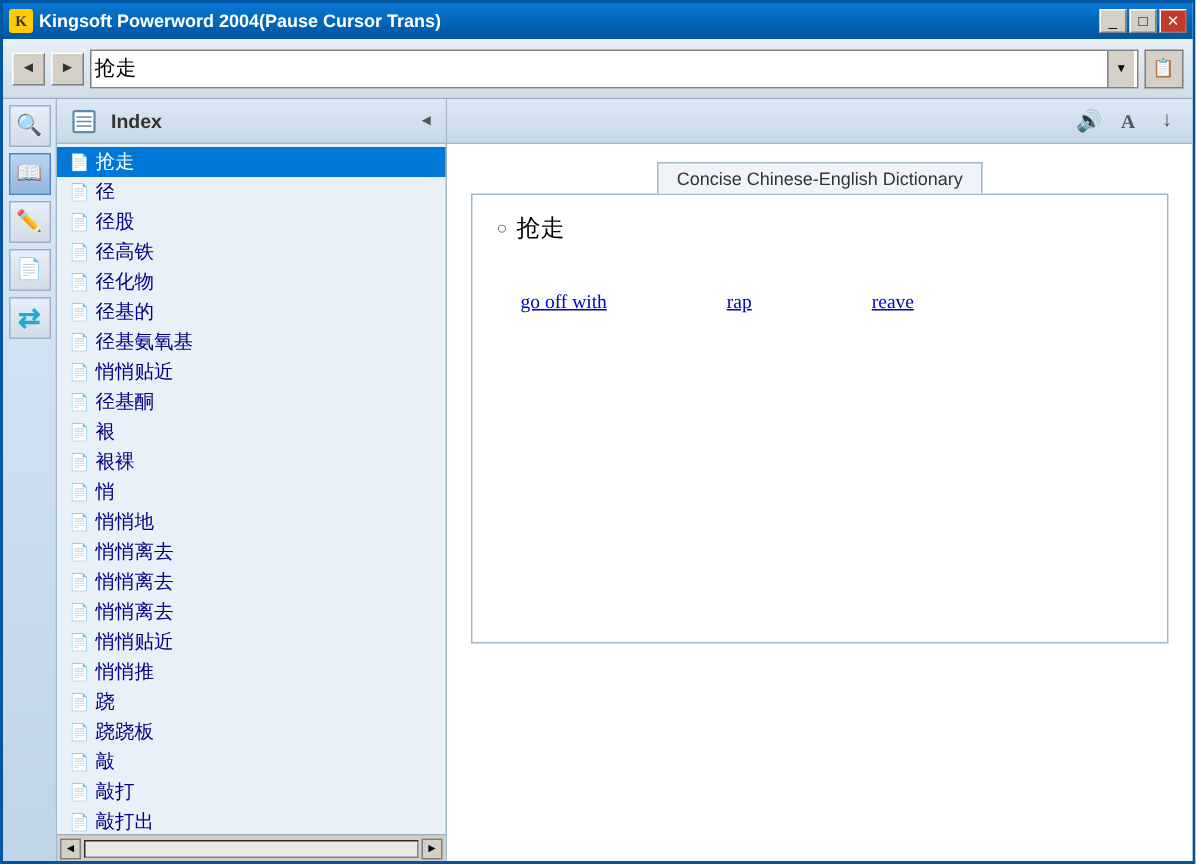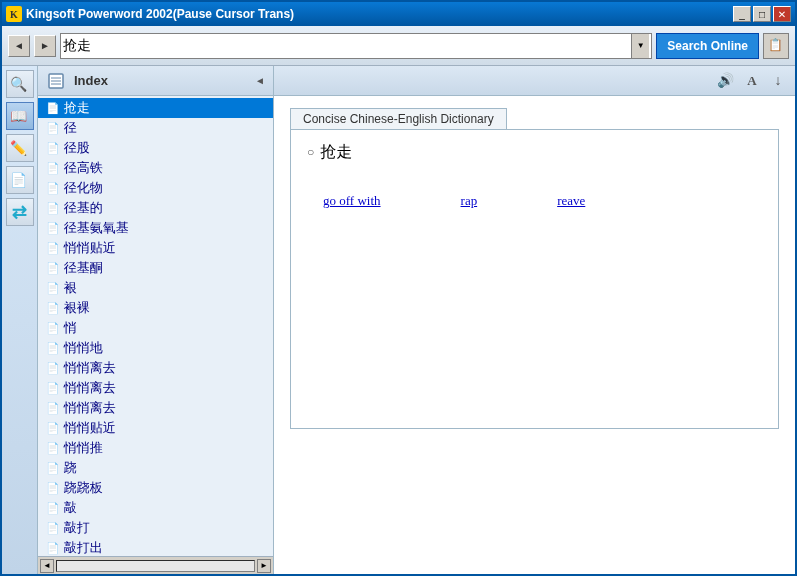--- a/index.html
+++ b/index.html
@@ -166,21 +166,21 @@
 
     
     .content-area {
       display: flex;
       flex: 1;
       overflow: hidden;
     }
 
     
     .sidebar {
-      width: 236px;
+      width: 260px;
       background: #e8f0f8;
       border-right: 1px solid #a0b8c8;
       display: flex;
       flex-direction: column;
       flex-shrink: 0;
     }
     .sidebar-header {
       background: linear-gradient(to bottom, #dce8f4, #c8d8e8);
       border-bottom: 1px solid #a0b8c8;
       padding: 4px 8px;
@@ -287,20 +287,21 @@
       align-items: center;
       justify-content: center;
       cursor: pointer;
       font-size: 14px;
       color: #555;
     }
     .main-content {
       flex: 1;
       padding: 12px 16px;
       overflow-y: auto;
+      text-align: center;
     }
     .dict-tab {
       display: inline-block;
       background: #f0f4f8;
       border: 1px solid #a0b8c8;
       border-bottom: none;
       padding: 3px 12px;
       font-size: 12px;
       font-family: 'Tahoma', sans-serif;
       color: #333;
@@ -371,21 +372,21 @@
     }
   </style>
 </head>
 <body>
 
 <div class="window">
 
   <div class="title-bar">
     <div class="title-bar-left">
       <div class="title-icon">K</div>
-      <span class="title-text">Kingsoft Powerword 2002(Pause Cursor Trans)</span>
+      <span class="title-text">Kingsoft Powerword 2004(Pause Cursor Trans)</span>
     </div>
     <div class="title-buttons">
       <div class="title-btn">_</div>
       <div class="title-btn">□</div>
       <div class="title-btn close">✕</div>
     </div>
   </div>
 
   <div class="toolbar">
     <div class="nav-btn">
@@ -393,21 +394,20 @@
     </div>
     <div class="nav-btn">
       <span>►</span>
     </div>
     <div class="search-input-wrapper">
       <input class="search-input" type="text" value="抢走" style="">
       <div class="dropdown-arrow">
         <span>▼</span>
       </div>
     </div>
-    <button class="btn-search-online">Search Online</button>
     <div class="toolbar-icon-btn">
       <span style="font-size:12px;">📋</span>
     </div>
   </div>
 
   <div class="content-area">
 
     <div class="icon-sidebar">
       <div class="icon-sidebar-btn">
         <span>🔍</span>

